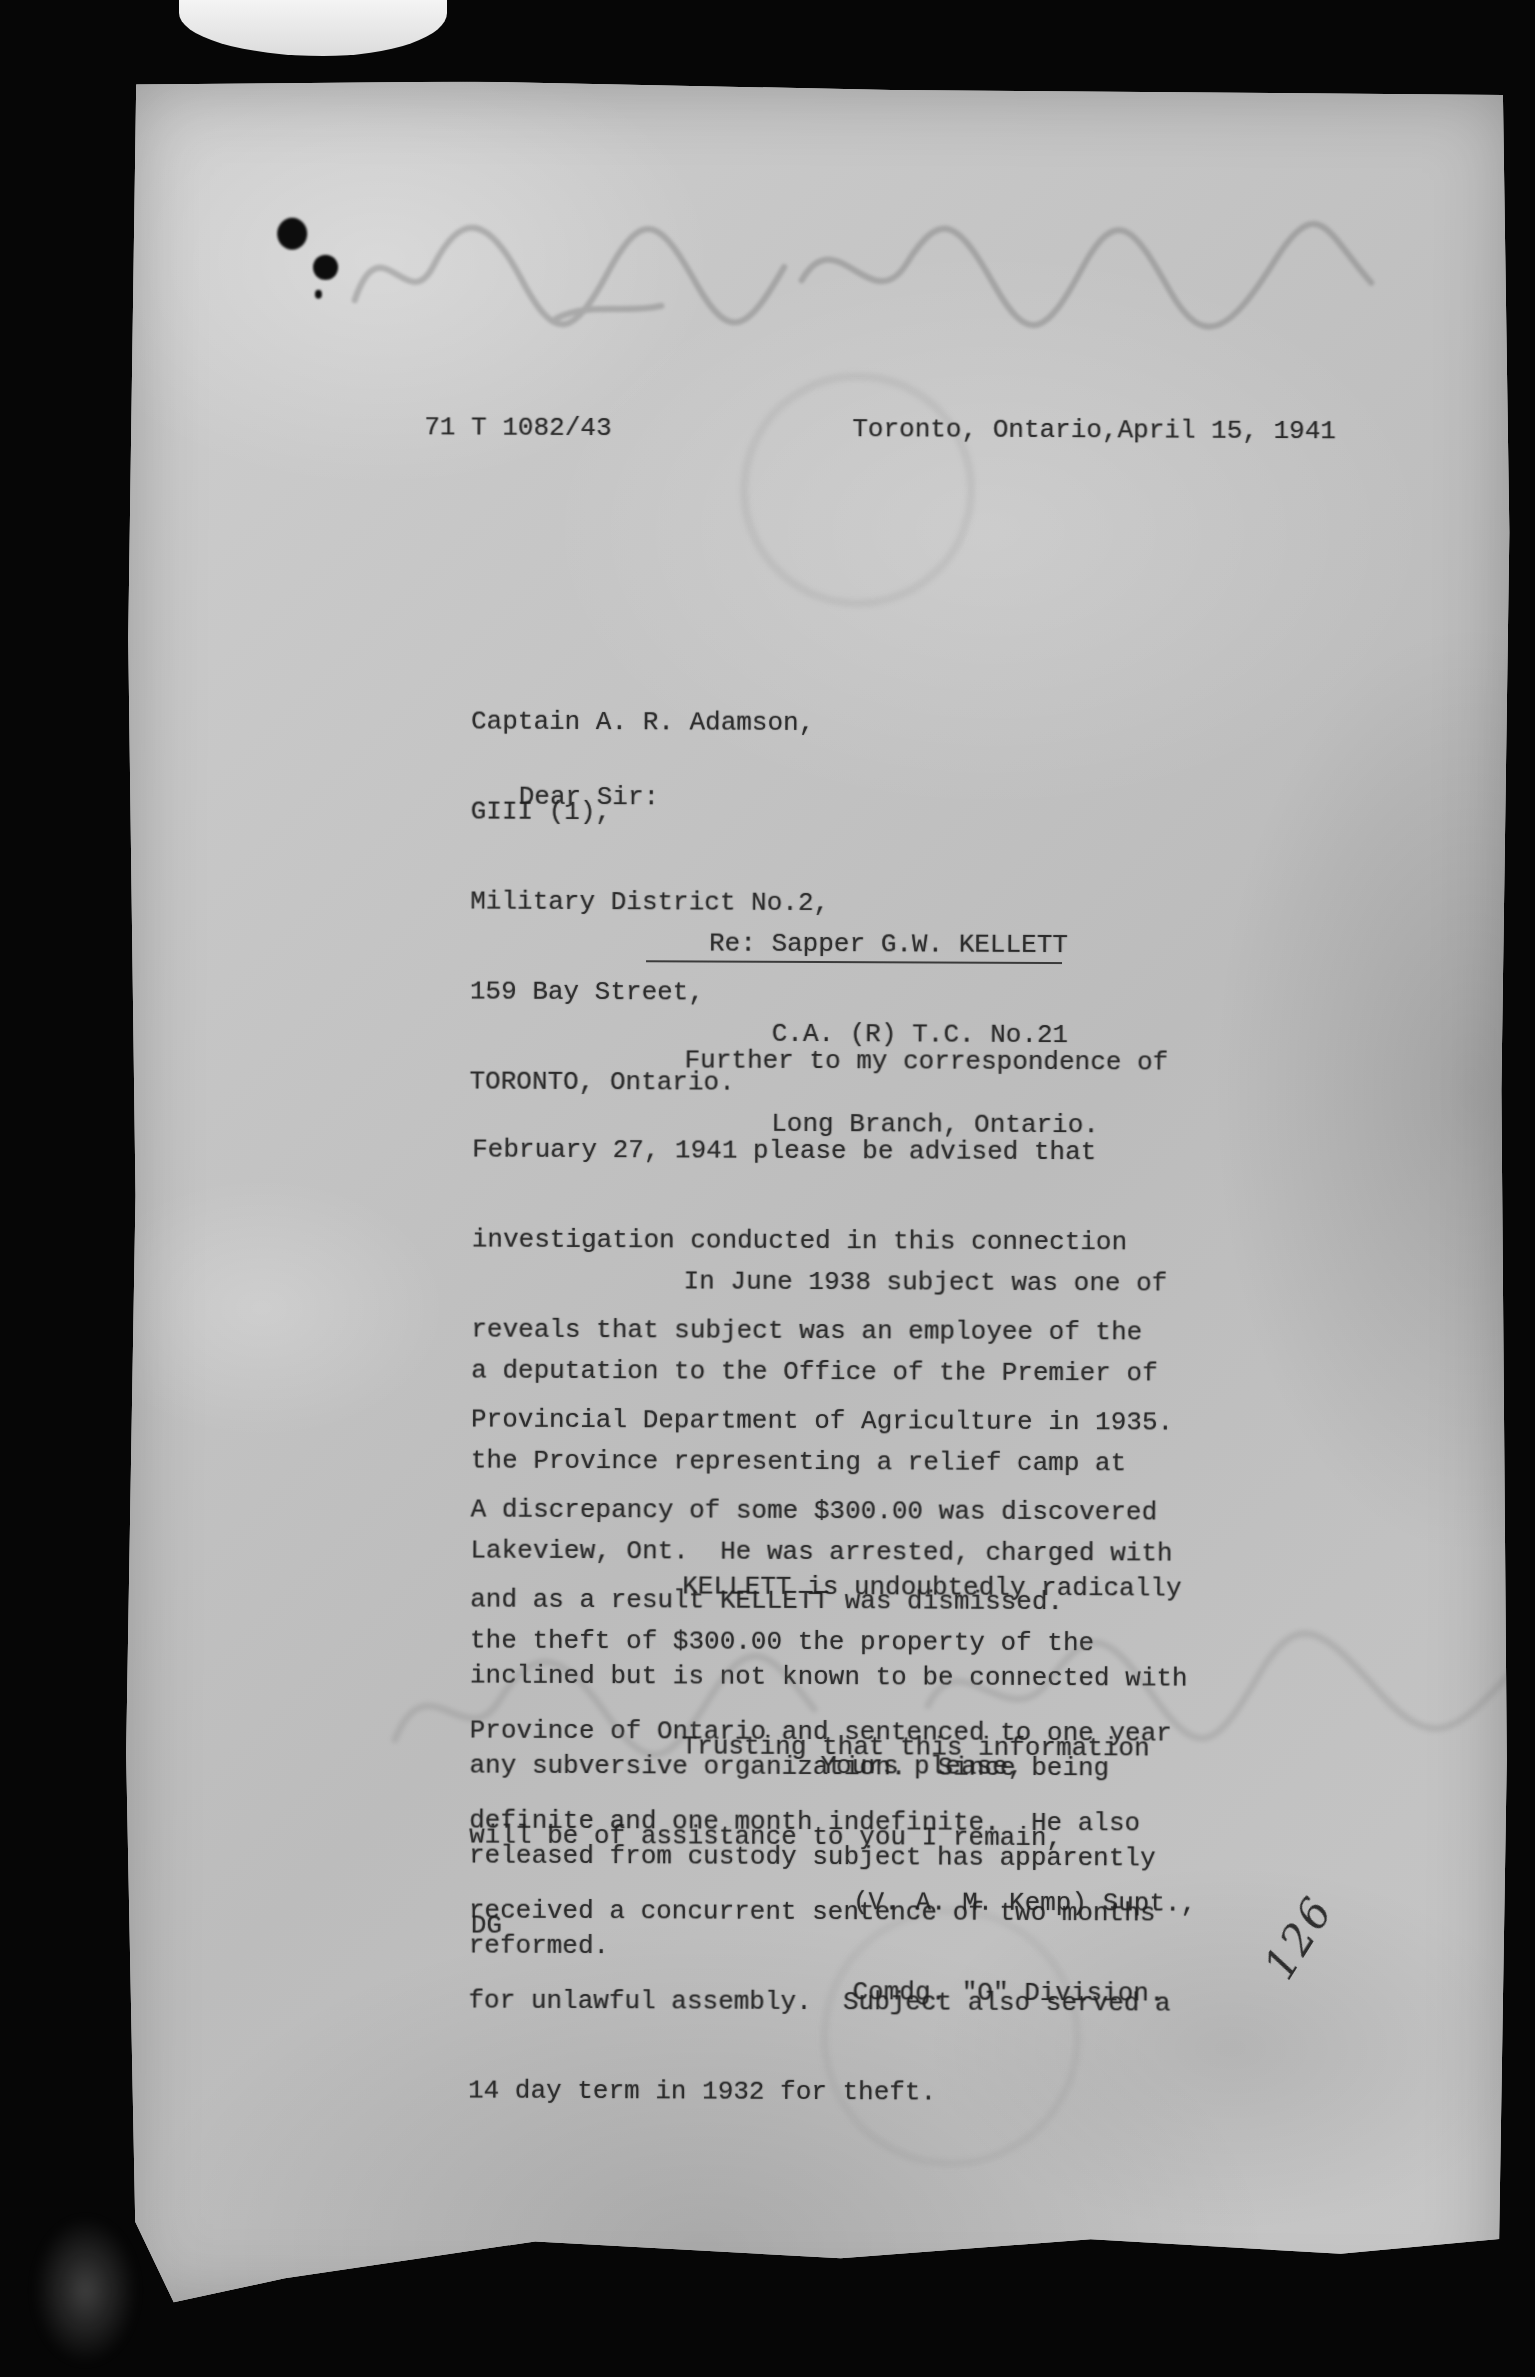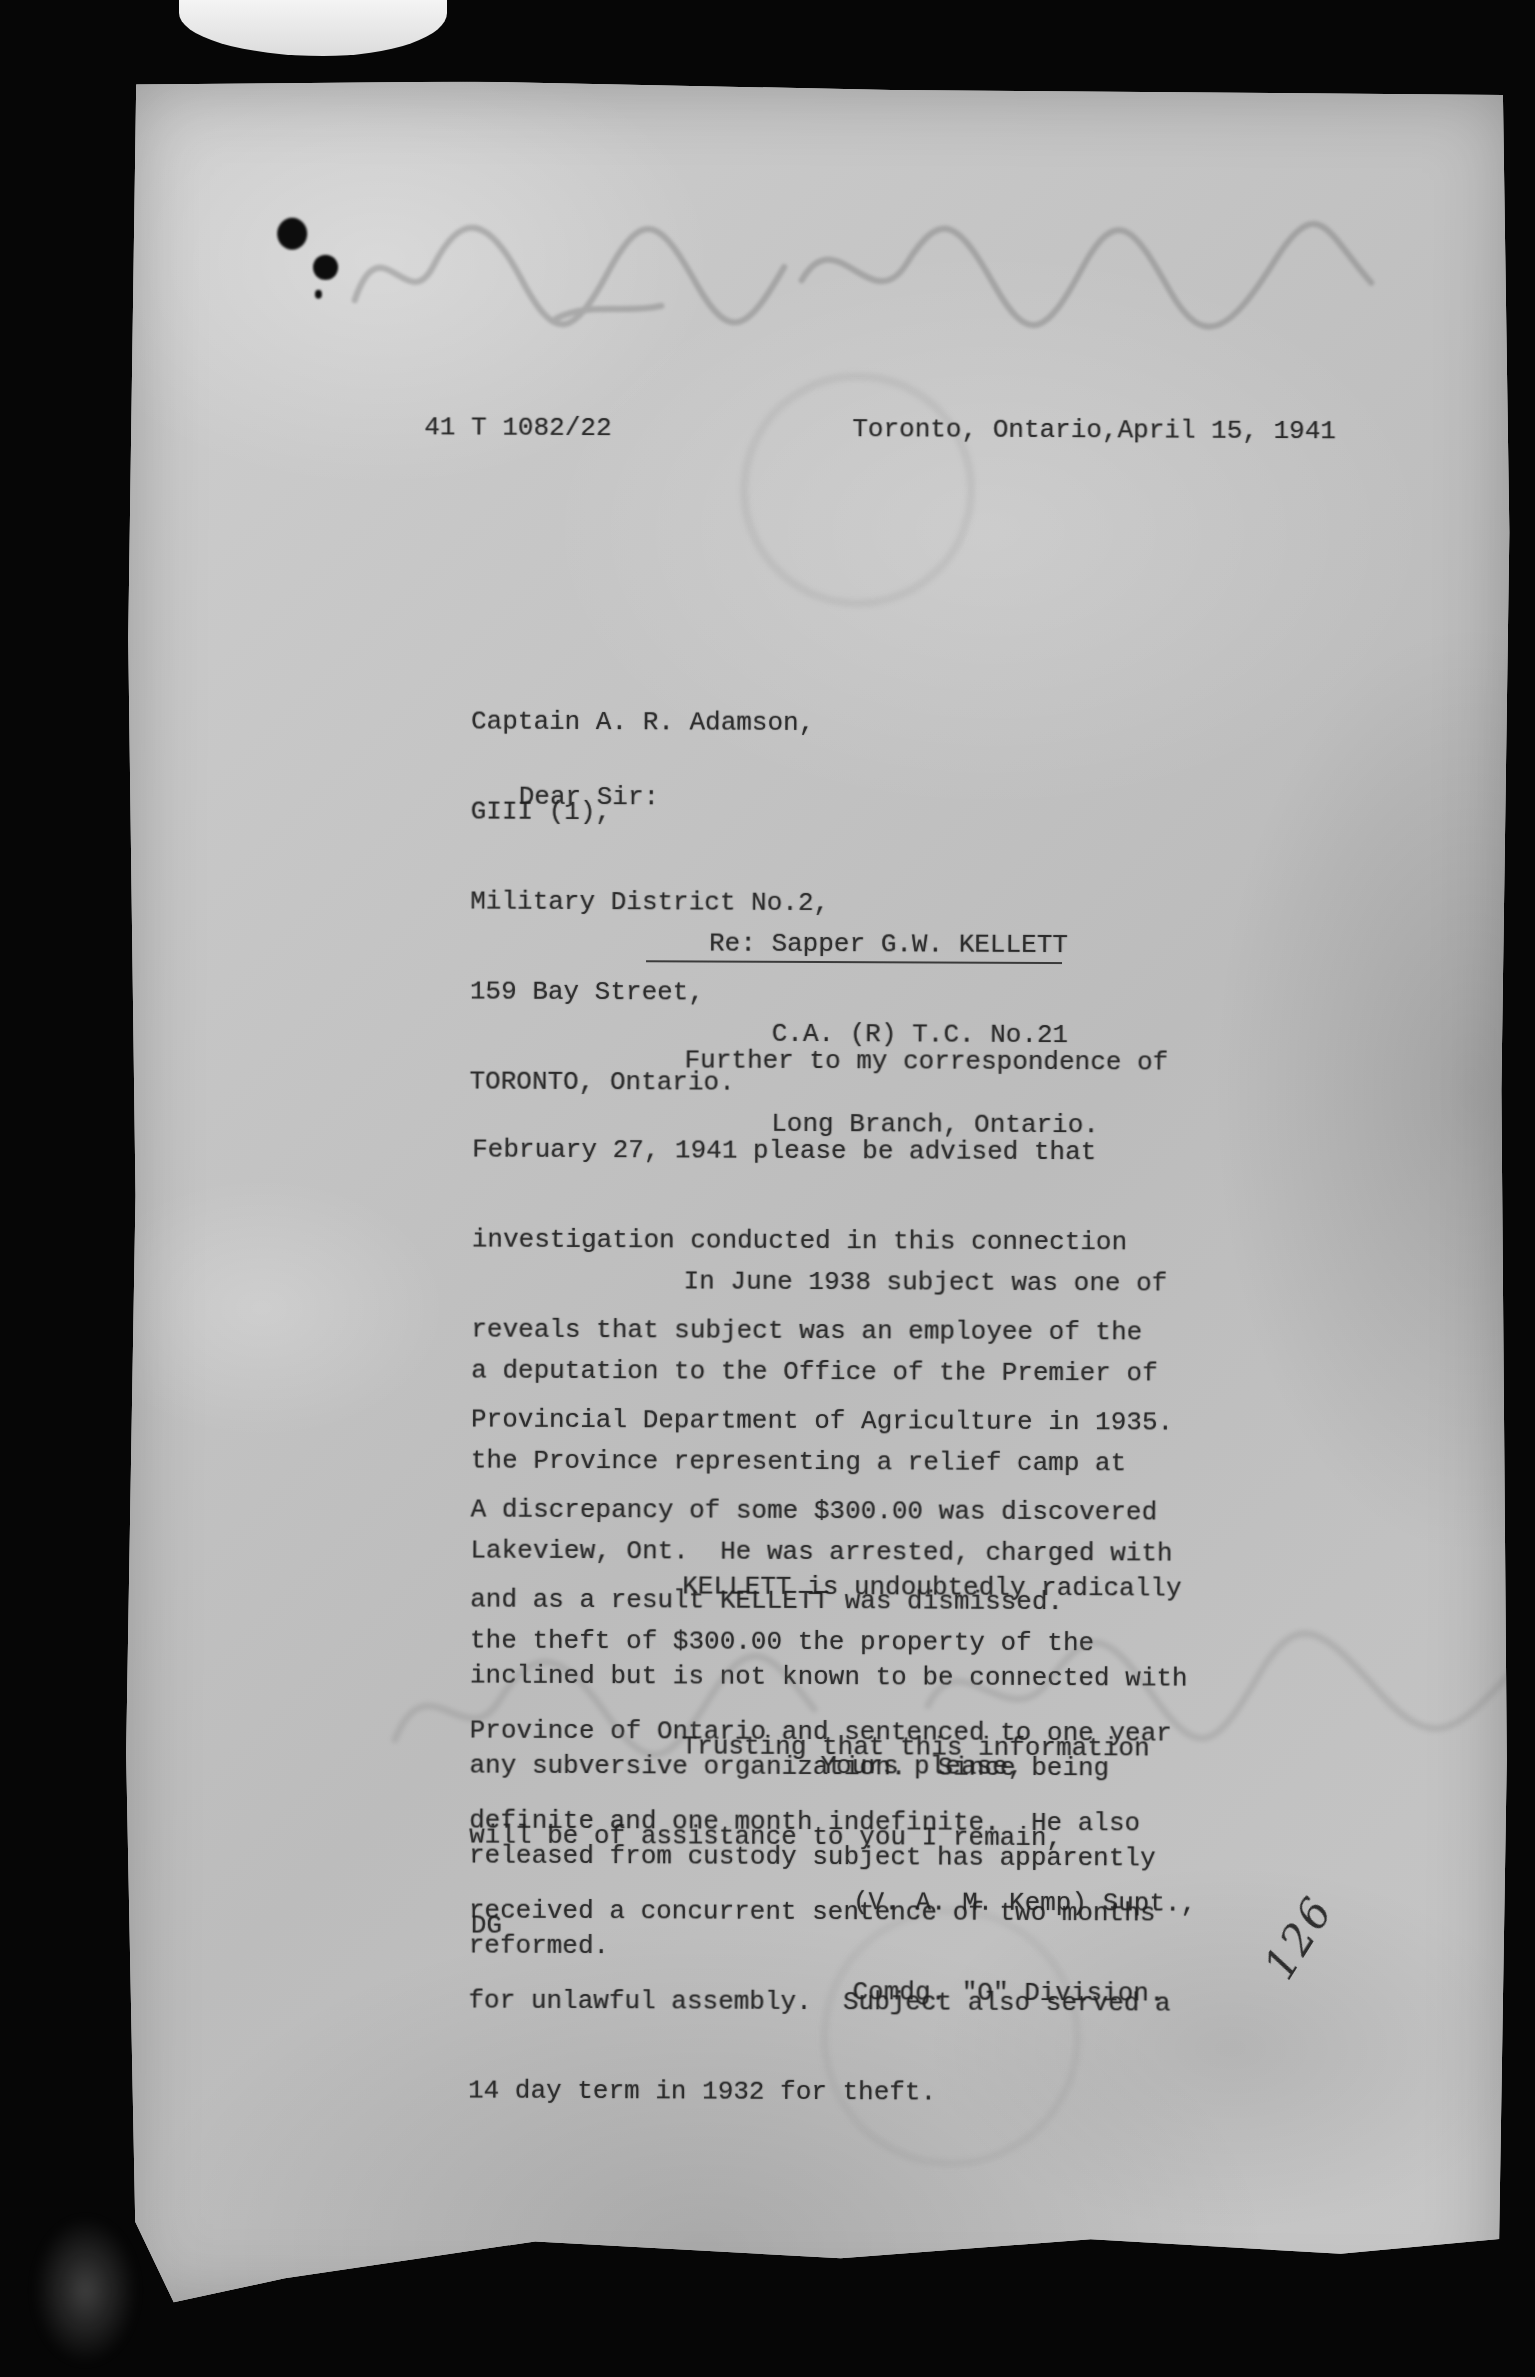--- a/index.html
+++ b/index.html
@@ -96,21 +96,21 @@
         <path d="M10,120 C40,30 70,140 100,80 S160,20 200,95 S260,160 300,85 S360,30 400,100 S460,150 500,80"></path>
         <path d="M520,95 C560,25 600,140 640,75 S700,30 740,100 S800,155 840,80 S900,35 940,105 S1010,150 1060,70 S1120,40 1170,95"></path>
         <path d="M240,140 C280,120 320,135 360,125"></path>
       </g>
     </svg>
   </div>
 
   <div class="stamp stamp1"></div>
   <div class="stamp stamp2"></div>
 
-  <div class="type" style="left:298px;top:331px;">41 T 1082/22</div>
+  <div class="type" style="left:298px;top:331px;">71 T 1082/43</div>
   <div class="type" style="left:726px;top:331px;">Toronto, Ontario,April 15, 1941</div>
 
   <div class="type" style="left:346px;top:565px;">
     <div>Captain A. R. Adamson,</div>
     <div>GIII (1),</div>
     <div>Military District No.2,</div>
     <div>159 Bay Street,</div>
     <div>TORONTO, Ontario.</div>
   </div>
 

